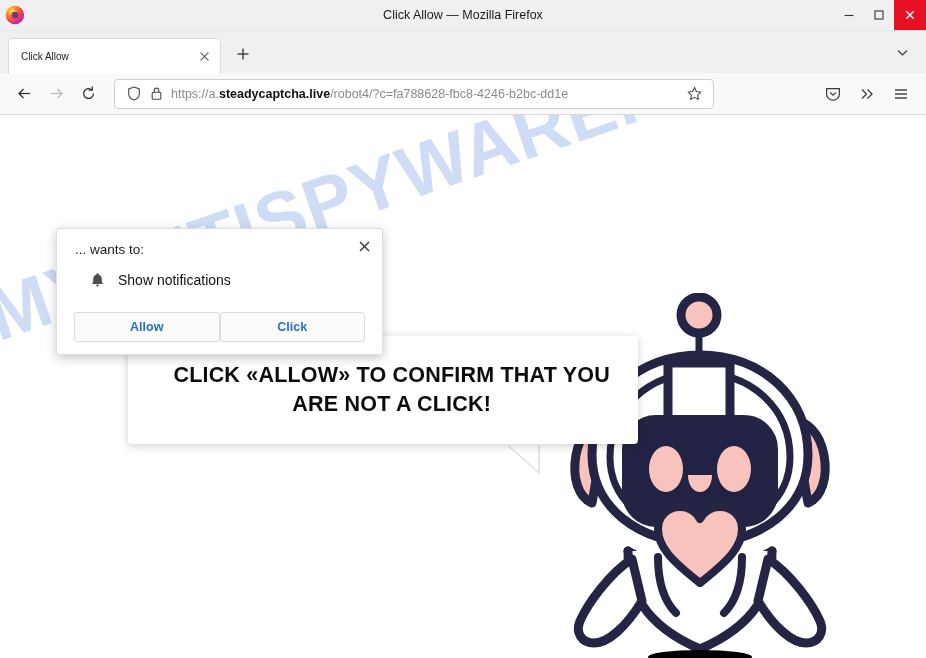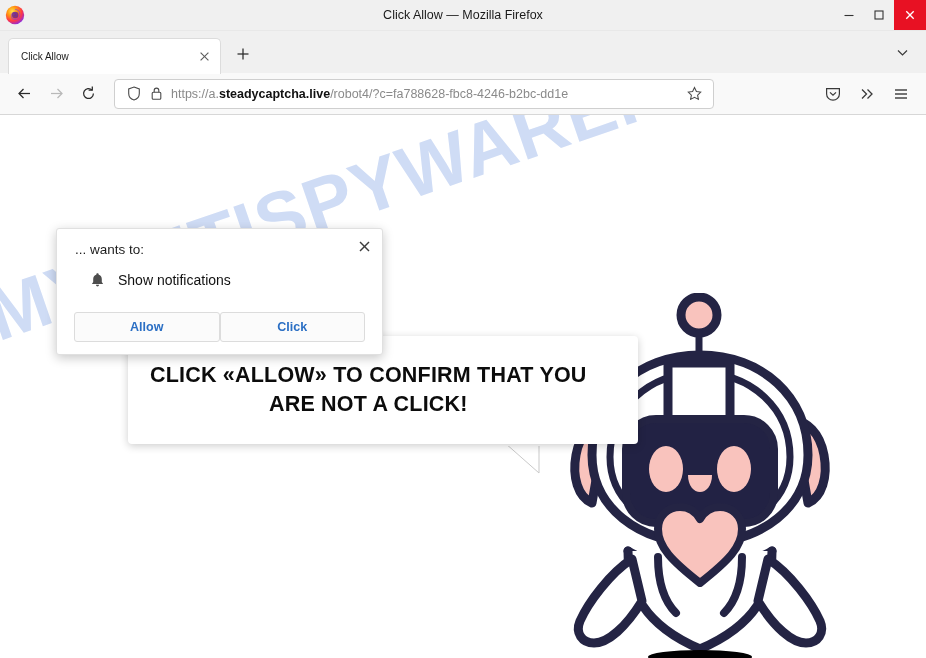--- a/index.html
+++ b/index.html
@@ -238,23 +238,23 @@
     position: absolute;
     left: 128px;
     top: 221px;
     width: 510px;
     height: 108px;
     background: #ffffff;
     border-radius: 4px;
     box-shadow: 0 2px 9px rgba(0,0,0,0.20);
     display: flex;
     align-items: center;
-    justify-content: flex-start;
+    justify-content: flex-end;
     box-sizing: border-box;
-    padding: 0 22px;
+    padding: 0 28px;
     z-index: 5;
   }
   .bubble-text {
     text-align: center;
     font-size: 21.5px;
     font-weight: bold;
     color: #0c0c0c;
     line-height: 1.33;
     letter-spacing: 0.2px;
   }

